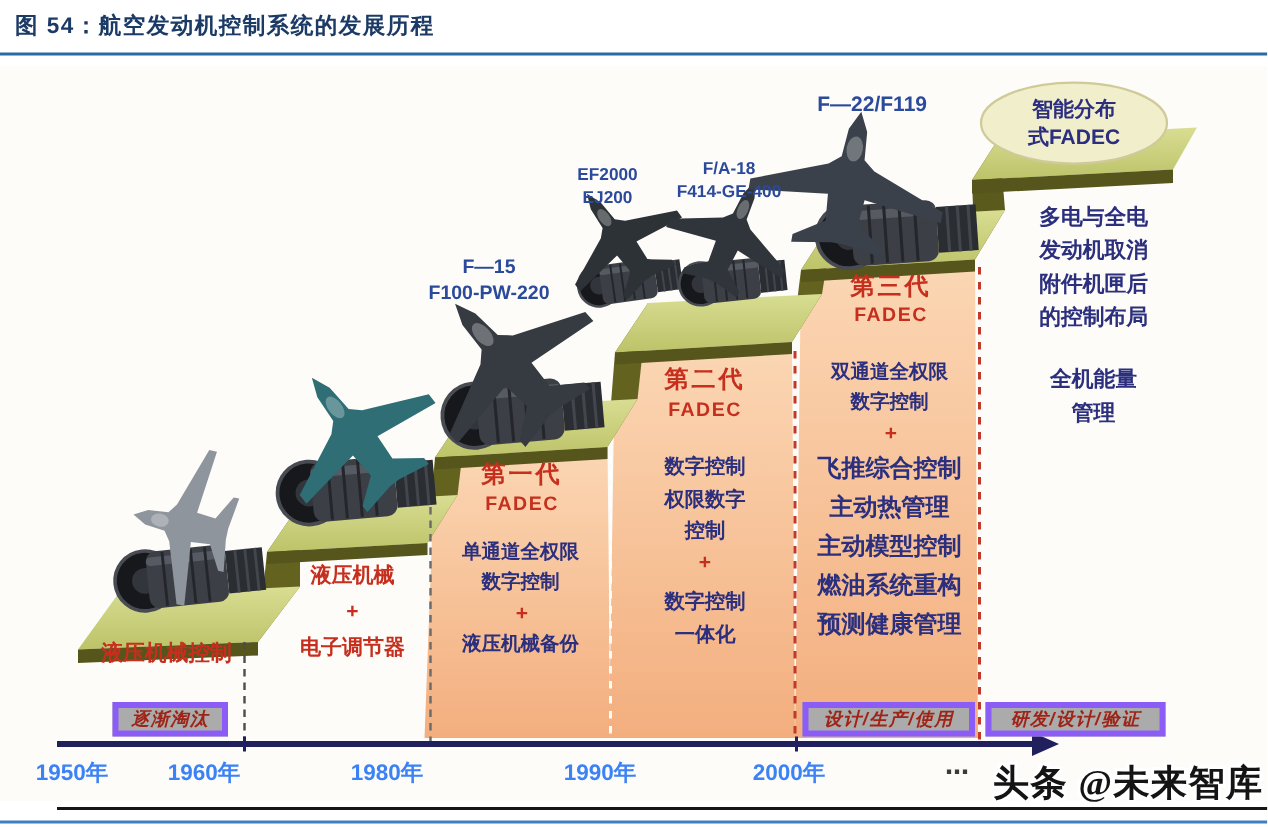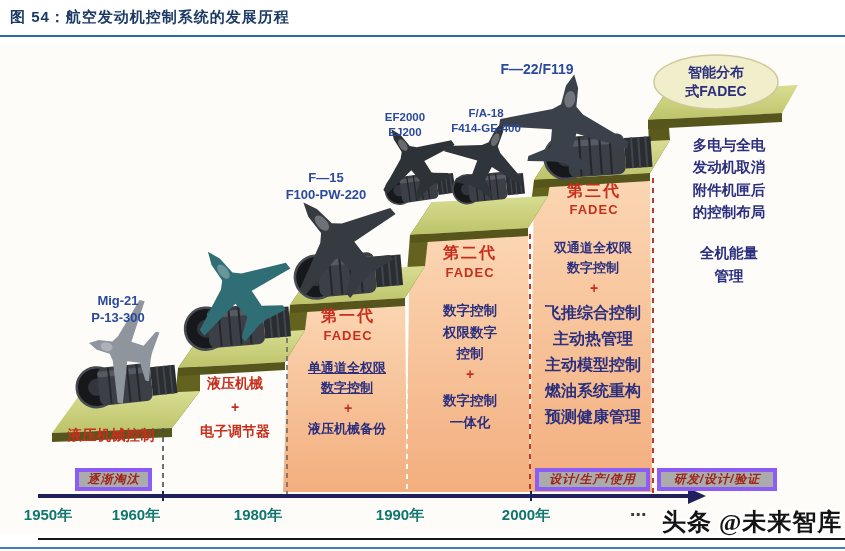--- a/index.html
+++ b/index.html
@@ -17,21 +17,21 @@
   .red{color:#c62f1e;font-weight:bold;}
   .gen{font-size:16px;letter-spacing:2px;}
   .fadec{font-size:13px;letter-spacing:1px;}
   
   .blue-body{color:#2b2f7e;font-weight:bold;}
   
   .band{background:#ababab;border:4px solid #8b5cf6;box-sizing:border-box;
         display:flex;align-items:center;justify-content:center;}
   .band span{font-size:12px;font-weight:bold;font-style:italic;color:#9e2417;letter-spacing:1px;}
   
-  .year{font-size:15px;font-weight:bold;color:#0f766e;}
+  .year{font-size:15px;font-weight:bold;color:#3b82f6;}
   .ellipsis{font-size:16px;font-weight:bold;color:#3a3a3a;letter-spacing:2px;}
   
   .watermark{font-size:24px;font-weight:bold;color:#141414;letter-spacing:1px;
     text-shadow:-2px -2px 0 #fff,2px -2px 0 #fff,-2px 2px 0 #fff,2px 2px 0 #fff,
                 0 -2px 0 #fff,0 2px 0 #fff,-2px 0 0 #fff,2px 0 0 #fff;}
   .bottom-black{left:38px;top:538px;width:807px;height:2px;background:#161616;}
   .bottom-blue{left:0;top:547px;width:845px;height:2px;background:#3f7fc0;}
 </style>
 </head>
 <body>
@@ -146,38 +146,36 @@
       <line x1="38" y1="496" x2="688" y2="496" stroke="#20205c" stroke-width="4"></line>
       <polygon points="688,488 706,496 688,504" fill="#20205c"></polygon>
       <line x1="163" y1="491" x2="163" y2="501" stroke="#20205c" stroke-width="2"></line>
       <line x1="531" y1="491" x2="531" y2="501" stroke="#20205c" stroke-width="2"></line>
     </g>
   </svg>
 
   <div class="abs fig-title">图 54：航空发动机控制系统的发展历程</div>
   <div class="abs title-rule"></div>
 
-  <div class="abs ac-label ml ctr" style="left:58px;top:293px;width:120px;font-size:13px;">Mig-21
-P-13-300</div>
   <div class="abs ac-label ml ctr" style="left:268px;top:170px;width:116px;font-size:13px;">F—15
 F100-PW-220</div>
   <div class="abs ac-label ml ctr" style="left:372px;top:110px;width:66px;font-size:11.5px;">EF2000
 EJ200</div>
   <div class="abs ac-label ml ctr" style="left:432px;top:106px;width:108px;font-size:11.5px;">F/A-18
 F414-GE-400</div>
-  <div class="abs ac-label ml ctr" style="left:478px;top:60px;width:118px;font-size:14px;">F—22/F119</div>
+  <div class="abs ac-label ml ctr" style="left:500px;top:60px;width:118px;font-size:14px;text-align:right;">F—22/F119</div>
 
   <div class="abs red ctr" style="left:50px;top:426px;width:122px;font-size:14.5px;">液压机械控制</div>
   <div class="abs red ml ctr" style="left:183px;top:372px;width:104px;font-size:14px;line-height:1.7;">液压机械
 +
 电子调节器</div>
 
   <div class="abs red gen ctr" style="left:292px;top:306px;width:112px;">第一代</div>
   <div class="abs red fadec ctr" style="left:292px;top:328px;width:112px;">FADEC</div>
-  <div class="abs blue-body ml ctr" style="left:288px;top:358px;width:118px;font-size:13px;line-height:1.55;text-decoration:underline;">单通道全权限
+  <div class="abs blue-body ml ctr" style="left:288px;top:358px;width:118px;font-size:13px;line-height:1.55;">单通道全权限
 数字控制</div>
   <div class="abs red ctr" style="left:292px;top:400px;width:112px;font-size:14px;">+</div>
   <div class="abs blue-body ctr" style="left:288px;top:420px;width:118px;font-size:13px;">液压机械备份</div>
 
   <div class="abs red gen ctr" style="left:418px;top:243px;width:104px;">第二代</div>
   <div class="abs red fadec ctr" style="left:418px;top:265px;width:104px;">FADEC</div>
   <div class="abs blue-body ml ctr" style="left:420px;top:300px;width:100px;font-size:13.5px;line-height:1.6;">数字控制
 权限数字
 控制</div>
   <div class="abs red ctr" style="left:420px;top:366px;width:100px;font-size:14px;">+</div>

